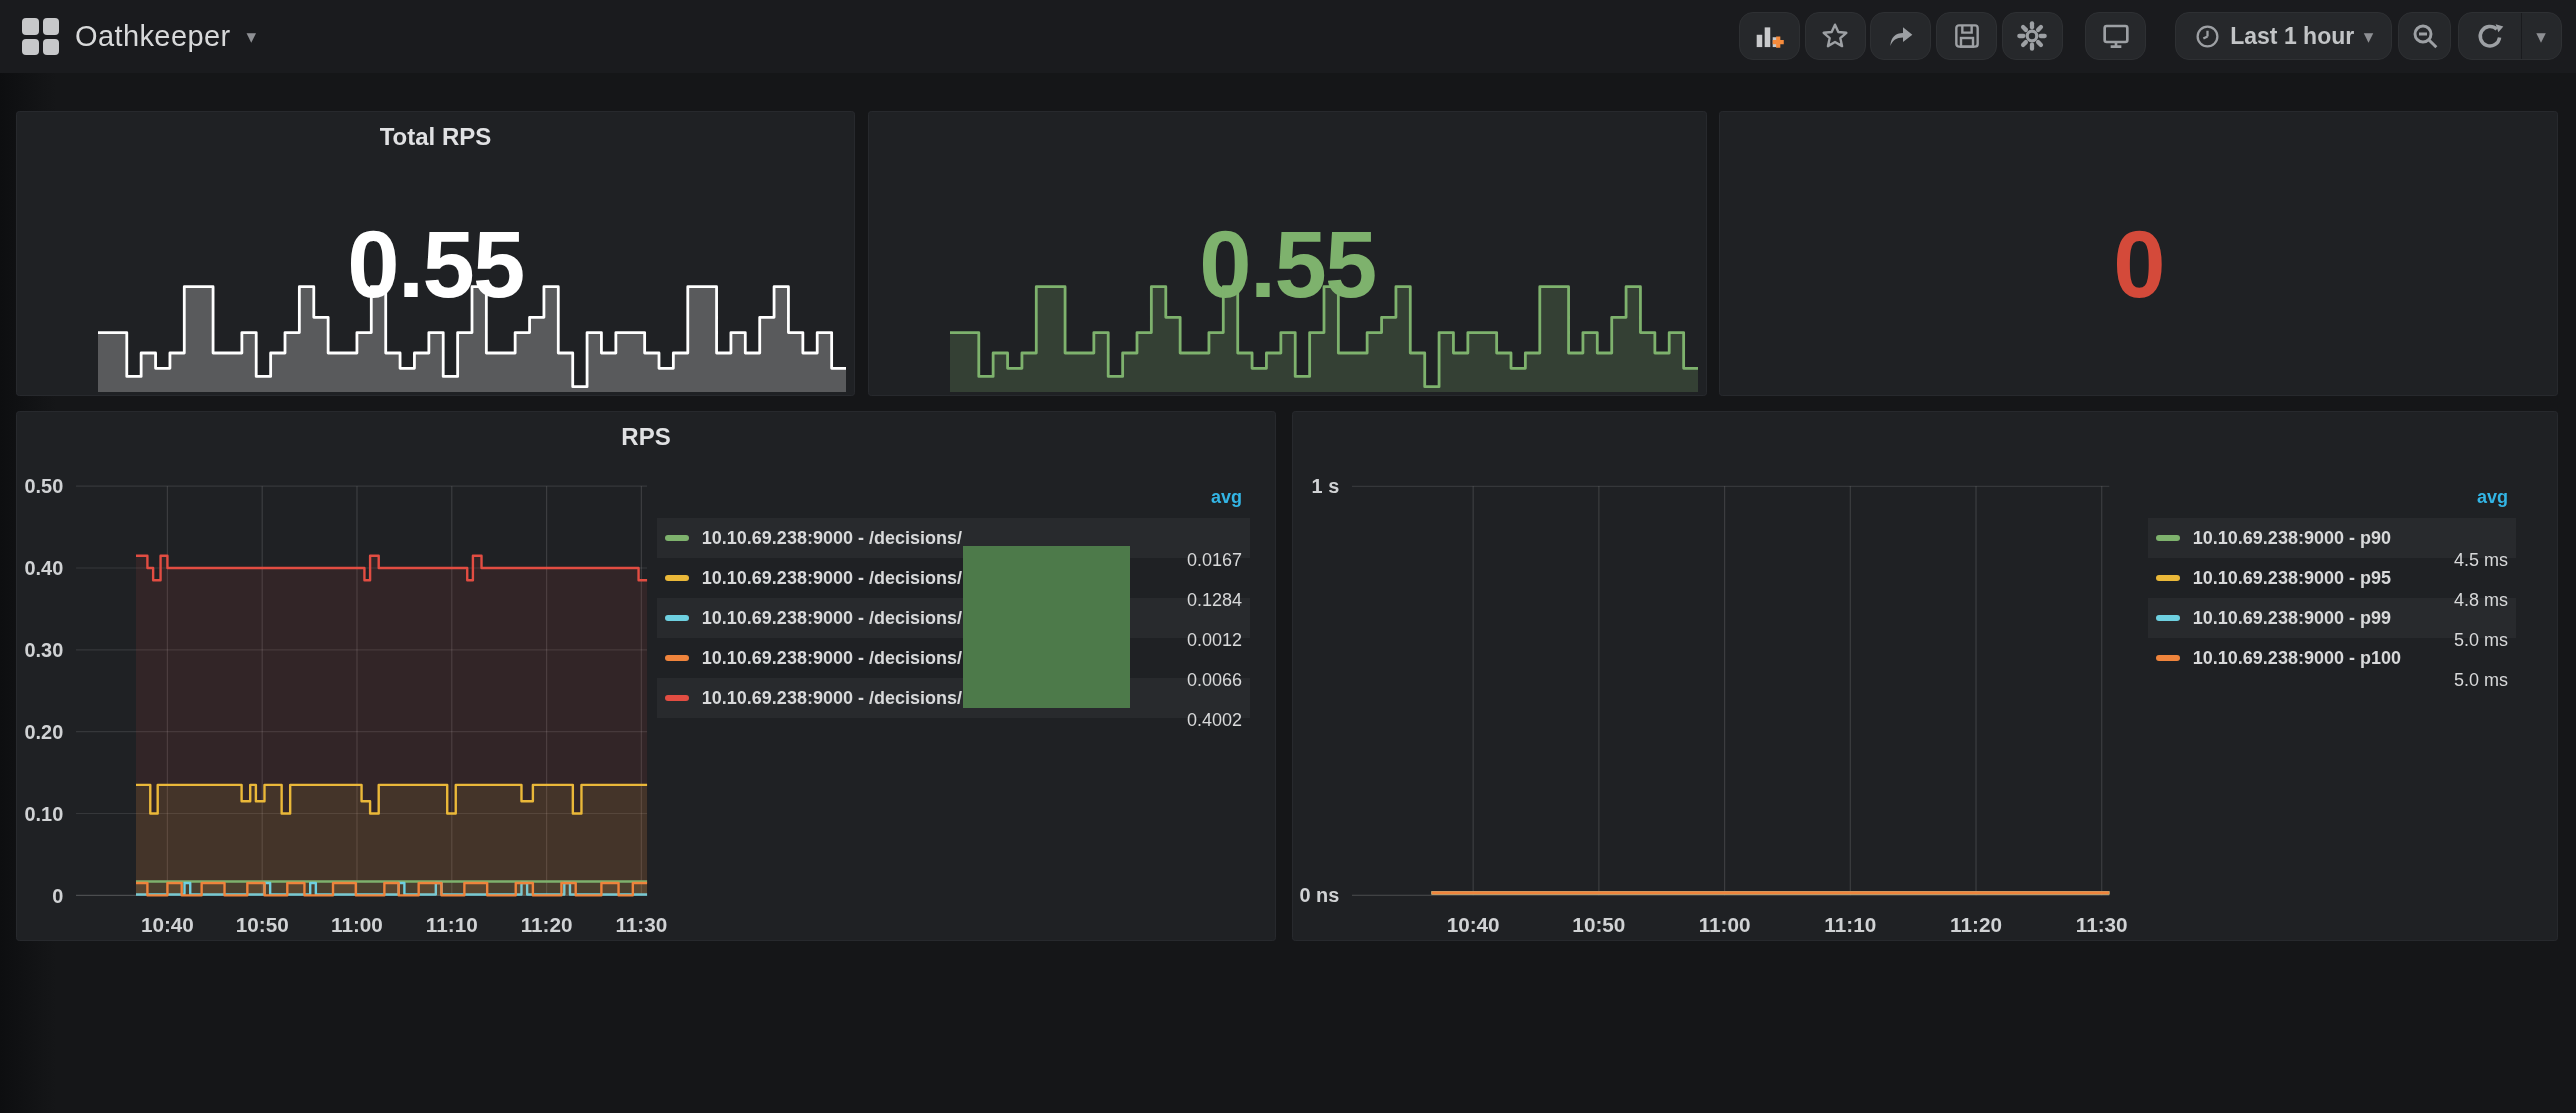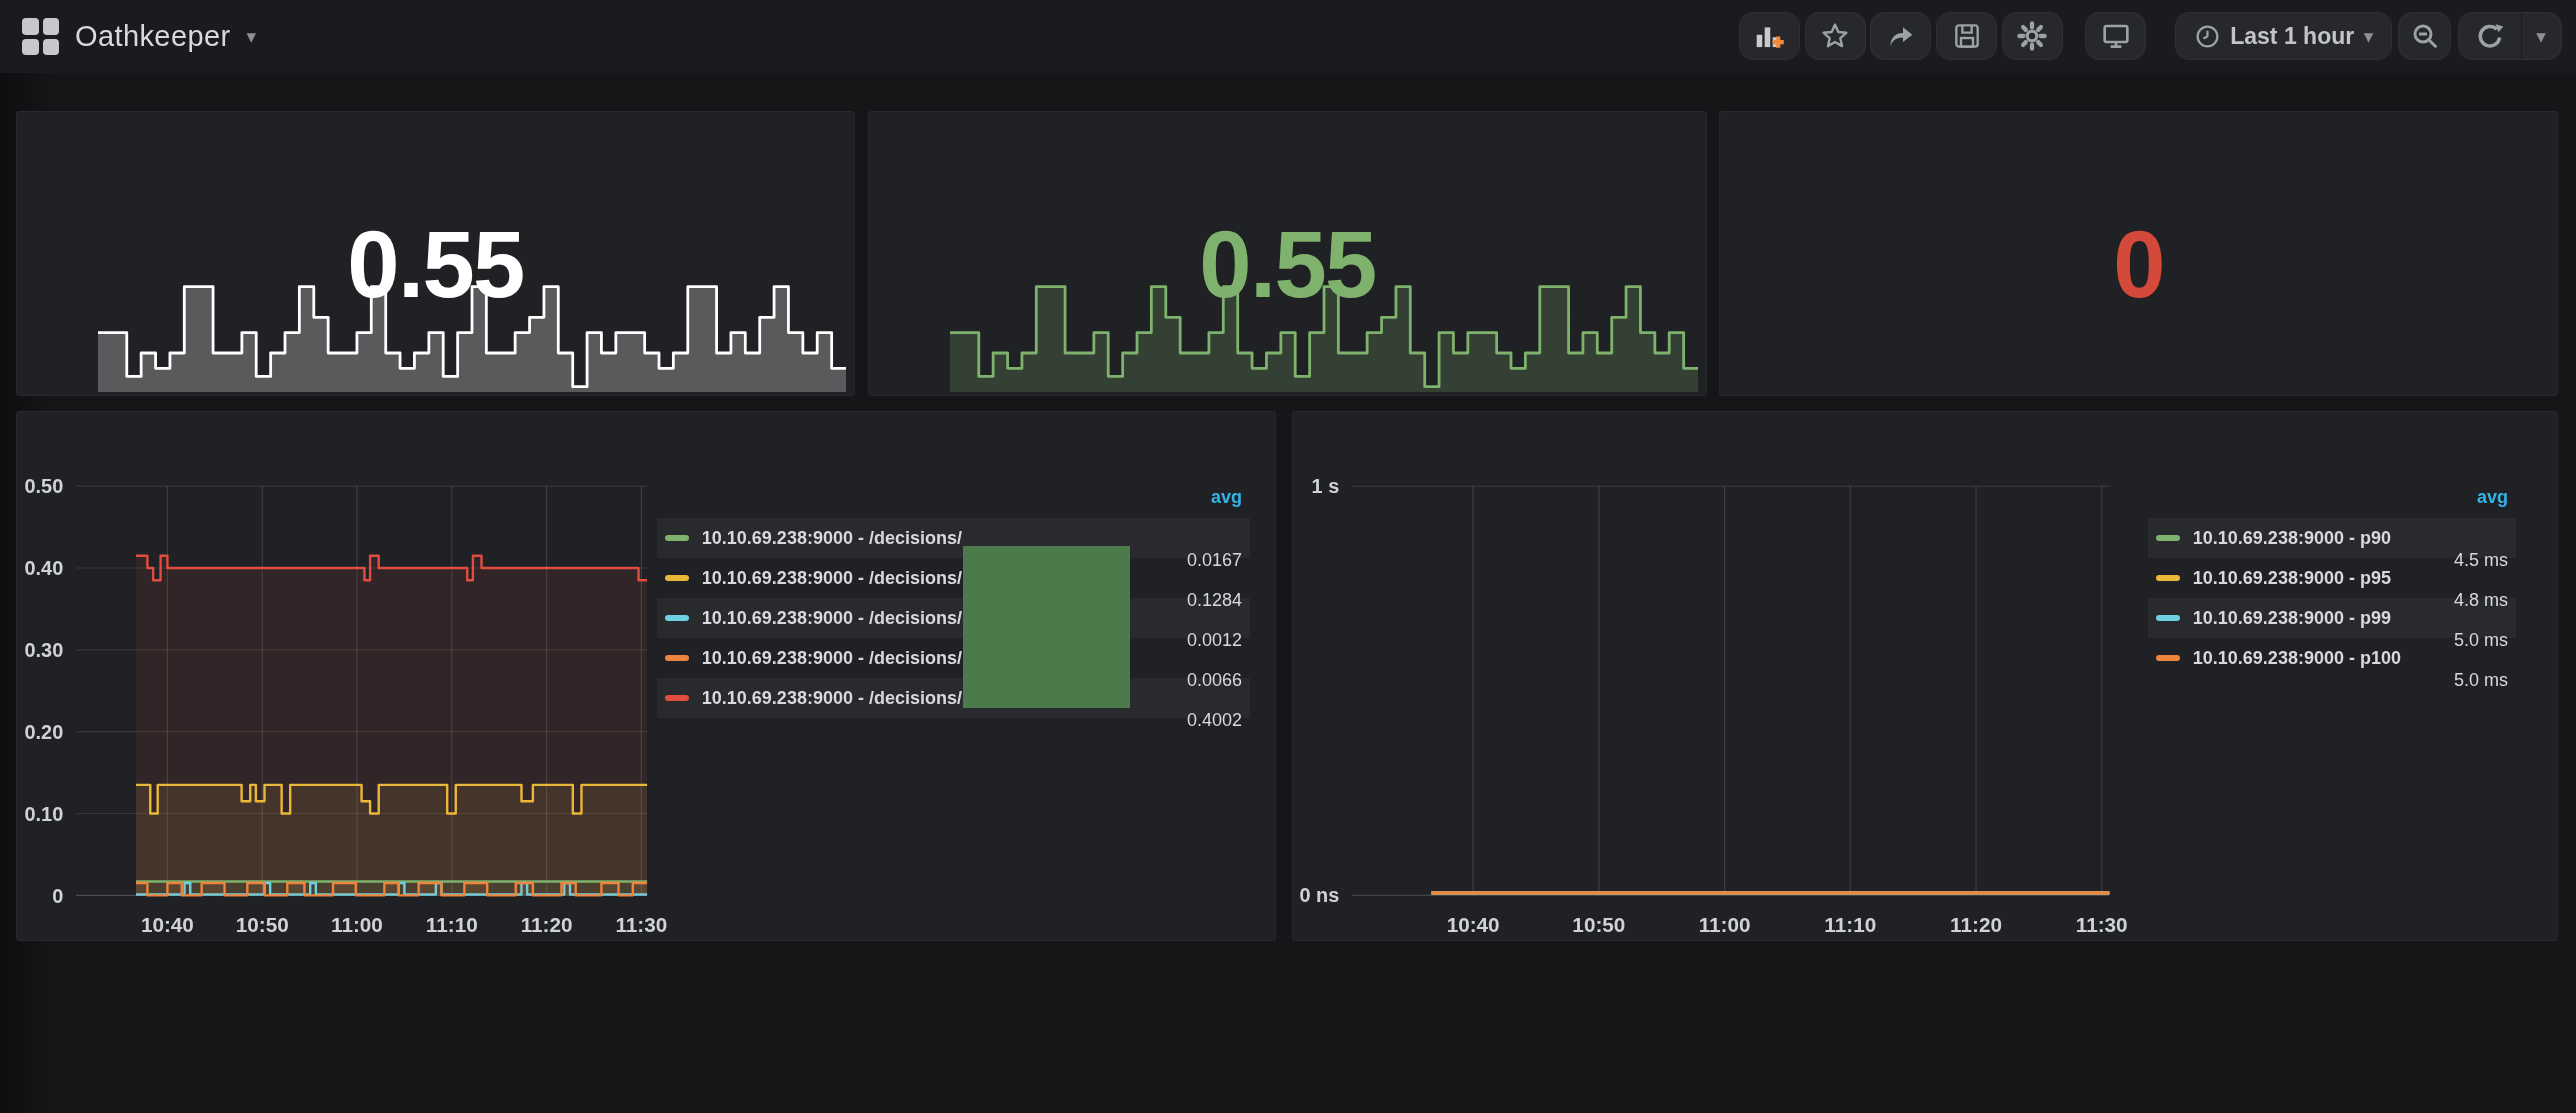--- a/index.html
+++ b/index.html
@@ -147,40 +147,42 @@
         </svg>
       </span>
       <span class="half b">
         <span class="caret">▾</span>
       </span>
     </div>
   </div>
 </header>
 
 <section class="panel" id="p-total">
+  <h2 class="panel-title">Total RPS</h2>
   <div class="stat-value" style="color: rgb(255, 255, 255);">0.55</div>
   <svg class="spark" width="748" height="107" viewBox="0 0 938 134">
       <path d="M0.0 59.6 L18.0 59.6 L18.0 59.6 L36.1 59.6 L36.1 114.6 L54.1 114.6 L54.1 85.2 L72.2 85.2 L72.2 104.4 L90.2 104.4 L90.2 85.2 L108.2 85.2 L108.2 2.0 L126.3 2.0 L126.3 2.0 L144.3 2.0 L144.3 85.2 L162.3 85.2 L162.3 85.2 L180.4 85.2 L180.4 59.6 L198.4 59.6 L198.4 114.6 L216.5 114.6 L216.5 85.2 L234.5 85.2 L234.5 59.6 L252.5 59.6 L252.5 2.0 L270.6 2.0 L270.6 40.4 L288.6 40.4 L288.6 85.2 L306.7 85.2 L306.7 85.2 L324.7 85.2 L324.7 59.6 L342.7 59.6 L342.7 2.0 L360.8 2.0 L360.8 85.2 L378.8 85.2 L378.8 104.4 L396.8 104.4 L396.8 85.2 L414.9 85.2 L414.9 59.6 L432.9 59.6 L432.9 114.6 L451.0 114.6 L451.0 59.6 L469.0 59.6 L469.0 2.0 L487.0 2.0 L487.0 85.2 L505.1 85.2 L505.1 85.2 L523.1 85.2 L523.1 59.6 L541.2 59.6 L541.2 40.4 L559.2 40.4 L559.2 2.0 L577.2 2.0 L577.2 85.2 L595.3 85.2 L595.3 127.4 L613.3 127.4 L613.3 59.6 L631.3 59.6 L631.3 85.2 L649.4 85.2 L649.4 59.6 L667.4 59.6 L667.4 59.6 L685.5 59.6 L685.5 85.2 L703.5 85.2 L703.5 104.4 L721.5 104.4 L721.5 85.2 L739.6 85.2 L739.6 2.0 L757.6 2.0 L757.6 2.0 L775.7 2.0 L775.7 85.2 L793.7 85.2 L793.7 59.6 L811.7 59.6 L811.7 85.2 L829.8 85.2 L829.8 40.4 L847.8 40.4 L847.8 2.0 L865.8 2.0 L865.8 59.6 L883.9 59.6 L883.9 85.2 L901.9 85.2 L901.9 59.6 L920.0 59.6 L920.0 104.4 L938.0 104.4 L938 134 L0 134 Z" fill="rgba(255,255,255,0.26)" stroke="none"></path>
       <path d="M0.0 59.6 L18.0 59.6 L18.0 59.6 L36.1 59.6 L36.1 114.6 L54.1 114.6 L54.1 85.2 L72.2 85.2 L72.2 104.4 L90.2 104.4 L90.2 85.2 L108.2 85.2 L108.2 2.0 L126.3 2.0 L126.3 2.0 L144.3 2.0 L144.3 85.2 L162.3 85.2 L162.3 85.2 L180.4 85.2 L180.4 59.6 L198.4 59.6 L198.4 114.6 L216.5 114.6 L216.5 85.2 L234.5 85.2 L234.5 59.6 L252.5 59.6 L252.5 2.0 L270.6 2.0 L270.6 40.4 L288.6 40.4 L288.6 85.2 L306.7 85.2 L306.7 85.2 L324.7 85.2 L324.7 59.6 L342.7 59.6 L342.7 2.0 L360.8 2.0 L360.8 85.2 L378.8 85.2 L378.8 104.4 L396.8 104.4 L396.8 85.2 L414.9 85.2 L414.9 59.6 L432.9 59.6 L432.9 114.6 L451.0 114.6 L451.0 59.6 L469.0 59.6 L469.0 2.0 L487.0 2.0 L487.0 85.2 L505.1 85.2 L505.1 85.2 L523.1 85.2 L523.1 59.6 L541.2 59.6 L541.2 40.4 L559.2 40.4 L559.2 2.0 L577.2 2.0 L577.2 85.2 L595.3 85.2 L595.3 127.4 L613.3 127.4 L613.3 59.6 L631.3 59.6 L631.3 85.2 L649.4 85.2 L649.4 59.6 L667.4 59.6 L667.4 59.6 L685.5 59.6 L685.5 85.2 L703.5 85.2 L703.5 104.4 L721.5 104.4 L721.5 85.2 L739.6 85.2 L739.6 2.0 L757.6 2.0 L757.6 2.0 L775.7 2.0 L775.7 85.2 L793.7 85.2 L793.7 59.6 L811.7 59.6 L811.7 85.2 L829.8 85.2 L829.8 40.4 L847.8 40.4 L847.8 2.0 L865.8 2.0 L865.8 59.6 L883.9 59.6 L883.9 85.2 L901.9 85.2 L901.9 59.6 L920.0 59.6 L920.0 104.4 L938.0 104.4" fill="none" stroke="#ffffff" stroke-width="3.5" stroke-linejoin="round"></path>
     </svg>
 </section>
 
 <section class="panel" id="p-allowed">
   <div class="stat-value" style="color: rgb(126, 178, 109);">0.55</div>
   <svg class="spark" width="748" height="107" viewBox="0 0 938 134">
       <path d="M0.0 59.6 L18.0 59.6 L18.0 59.6 L36.1 59.6 L36.1 114.6 L54.1 114.6 L54.1 85.2 L72.2 85.2 L72.2 104.4 L90.2 104.4 L90.2 85.2 L108.2 85.2 L108.2 2.0 L126.3 2.0 L126.3 2.0 L144.3 2.0 L144.3 85.2 L162.3 85.2 L162.3 85.2 L180.4 85.2 L180.4 59.6 L198.4 59.6 L198.4 114.6 L216.5 114.6 L216.5 85.2 L234.5 85.2 L234.5 59.6 L252.5 59.6 L252.5 2.0 L270.6 2.0 L270.6 40.4 L288.6 40.4 L288.6 85.2 L306.7 85.2 L306.7 85.2 L324.7 85.2 L324.7 59.6 L342.7 59.6 L342.7 2.0 L360.8 2.0 L360.8 85.2 L378.8 85.2 L378.8 104.4 L396.8 104.4 L396.8 85.2 L414.9 85.2 L414.9 59.6 L432.9 59.6 L432.9 114.6 L451.0 114.6 L451.0 59.6 L469.0 59.6 L469.0 2.0 L487.0 2.0 L487.0 85.2 L505.1 85.2 L505.1 85.2 L523.1 85.2 L523.1 59.6 L541.2 59.6 L541.2 40.4 L559.2 40.4 L559.2 2.0 L577.2 2.0 L577.2 85.2 L595.3 85.2 L595.3 127.4 L613.3 127.4 L613.3 59.6 L631.3 59.6 L631.3 85.2 L649.4 85.2 L649.4 59.6 L667.4 59.6 L667.4 59.6 L685.5 59.6 L685.5 85.2 L703.5 85.2 L703.5 104.4 L721.5 104.4 L721.5 85.2 L739.6 85.2 L739.6 2.0 L757.6 2.0 L757.6 2.0 L775.7 2.0 L775.7 85.2 L793.7 85.2 L793.7 59.6 L811.7 59.6 L811.7 85.2 L829.8 85.2 L829.8 40.4 L847.8 40.4 L847.8 2.0 L865.8 2.0 L865.8 59.6 L883.9 59.6 L883.9 85.2 L901.9 85.2 L901.9 59.6 L920.0 59.6 L920.0 104.4 L938.0 104.4 L938 134 L0 134 Z" fill="rgba(126,178,109,0.22)" stroke="none"></path>
       <path d="M0.0 59.6 L18.0 59.6 L18.0 59.6 L36.1 59.6 L36.1 114.6 L54.1 114.6 L54.1 85.2 L72.2 85.2 L72.2 104.4 L90.2 104.4 L90.2 85.2 L108.2 85.2 L108.2 2.0 L126.3 2.0 L126.3 2.0 L144.3 2.0 L144.3 85.2 L162.3 85.2 L162.3 85.2 L180.4 85.2 L180.4 59.6 L198.4 59.6 L198.4 114.6 L216.5 114.6 L216.5 85.2 L234.5 85.2 L234.5 59.6 L252.5 59.6 L252.5 2.0 L270.6 2.0 L270.6 40.4 L288.6 40.4 L288.6 85.2 L306.7 85.2 L306.7 85.2 L324.7 85.2 L324.7 59.6 L342.7 59.6 L342.7 2.0 L360.8 2.0 L360.8 85.2 L378.8 85.2 L378.8 104.4 L396.8 104.4 L396.8 85.2 L414.9 85.2 L414.9 59.6 L432.9 59.6 L432.9 114.6 L451.0 114.6 L451.0 59.6 L469.0 59.6 L469.0 2.0 L487.0 2.0 L487.0 85.2 L505.1 85.2 L505.1 85.2 L523.1 85.2 L523.1 59.6 L541.2 59.6 L541.2 40.4 L559.2 40.4 L559.2 2.0 L577.2 2.0 L577.2 85.2 L595.3 85.2 L595.3 127.4 L613.3 127.4 L613.3 59.6 L631.3 59.6 L631.3 85.2 L649.4 85.2 L649.4 59.6 L667.4 59.6 L667.4 59.6 L685.5 59.6 L685.5 85.2 L703.5 85.2 L703.5 104.4 L721.5 104.4 L721.5 85.2 L739.6 85.2 L739.6 2.0 L757.6 2.0 L757.6 2.0 L775.7 2.0 L775.7 85.2 L793.7 85.2 L793.7 59.6 L811.7 59.6 L811.7 85.2 L829.8 85.2 L829.8 40.4 L847.8 40.4 L847.8 2.0 L865.8 2.0 L865.8 59.6 L883.9 59.6 L883.9 85.2 L901.9 85.2 L901.9 59.6 L920.0 59.6 L920.0 104.4 L938.0 104.4" fill="none" stroke="#7eb26d" stroke-width="3.5" stroke-linejoin="round"></path>
     </svg>
 </section>
 
 <section class="panel" id="p-denied">
   <div class="stat-value" style="color: rgb(212, 74, 58);">0</div>
 </section>
 
 <section class="panel" id="p-rps">
+  <h2 class="panel-title">RPS</h2>
   <svg class="graph-svg" width="662" height="479" viewBox="0 0 830 600">
       <line x1="188.56" y1="15" x2="188.56" y2="528" stroke="rgba(255,255,255,0.13)" stroke-width="1.5"></line>
       <text x="188.56" y="574" text-anchor="middle" fill="#d0d2d4" font-size="26" font-weight="600">10:40</text>
       <line x1="307.416" y1="15" x2="307.416" y2="528" stroke="rgba(255,255,255,0.13)" stroke-width="1.5"></line>
       <text x="307.416" y="574" text-anchor="middle" fill="#d0d2d4" font-size="26" font-weight="600">10:50</text>
       <line x1="426.272" y1="15" x2="426.272" y2="528" stroke="rgba(255,255,255,0.13)" stroke-width="1.5"></line>
       <text x="426.272" y="574" text-anchor="middle" fill="#d0d2d4" font-size="26" font-weight="600">11:00</text>
       <line x1="545.128" y1="15" x2="545.128" y2="528" stroke="rgba(255,255,255,0.13)" stroke-width="1.5"></line>
       <text x="545.128" y="574" text-anchor="middle" fill="#d0d2d4" font-size="26" font-weight="600">11:10</text>
       <line x1="663.9839999999999" y1="15" x2="663.9839999999999" y2="528" stroke="rgba(255,255,255,0.13)" stroke-width="1.5"></line>

